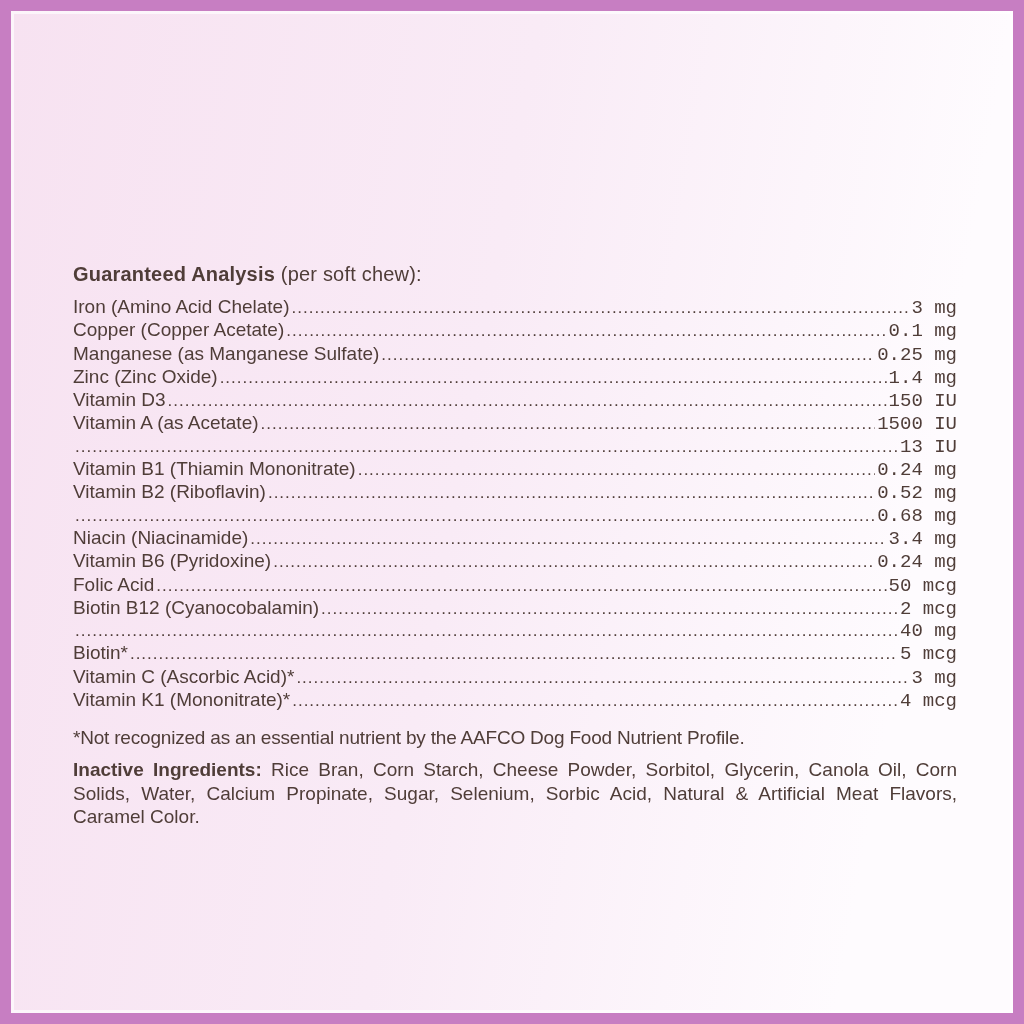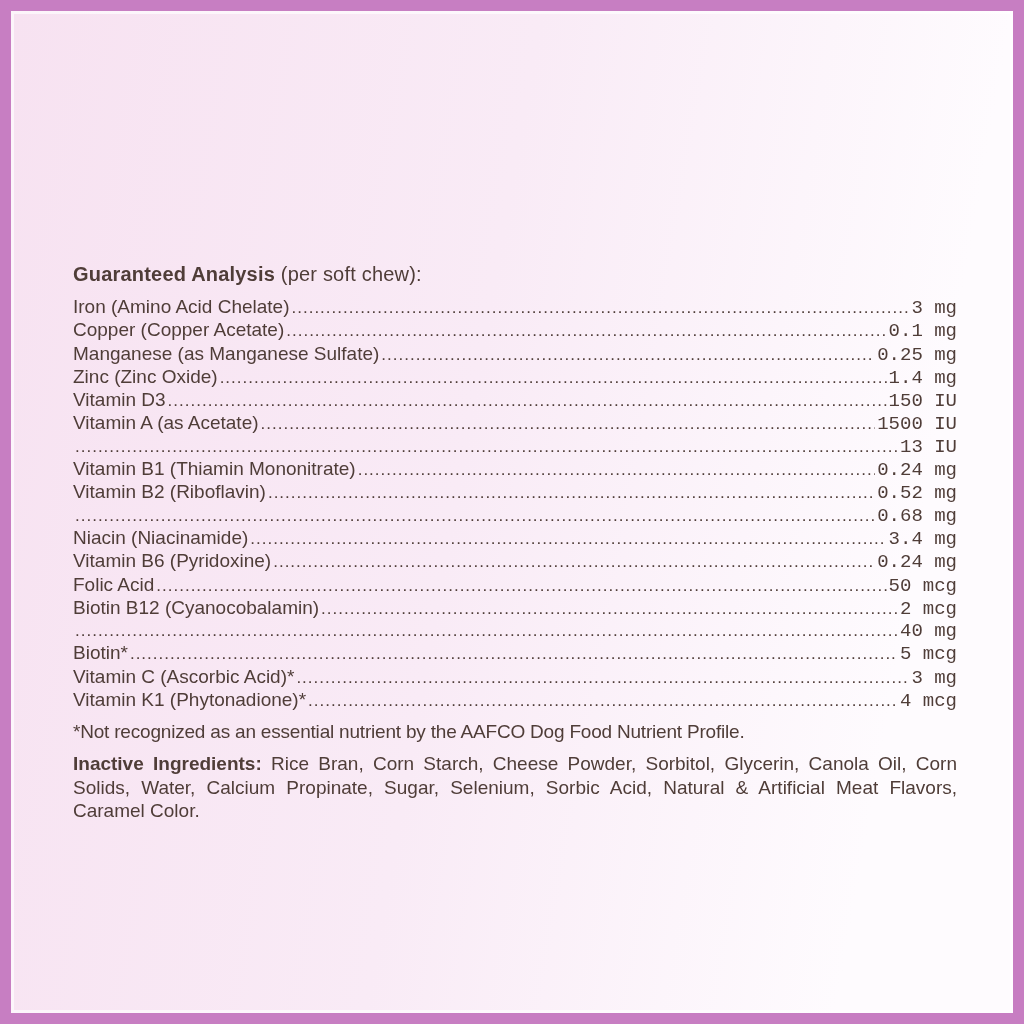--- a/index.html
+++ b/index.html
@@ -49,21 +49,21 @@
   .row .leader{
     flex:1 1 auto;
     overflow:hidden;
     margin:0 2px;
     font-size:17px;
     letter-spacing:1px;
     color:var(--text);
   }
   .row .value{flex:0 0 auto;font-family:Liberation Mono, monospace;}
   .footnote{
-    margin-top:9px;
+    margin-top:15px;
     font-size:19px;
     line-height:22px;
     letter-spacing:-0.2px;
   }
   .inactive{
     margin-top:9px;
     font-size:19px;
     line-height:23.5px;
     text-align:justify;
   }
@@ -154,21 +154,21 @@
           <span class="name">Biotin*</span>
           <span class="leader">............................................................................................................................................................................................................................................................................................................</span>
           <span class="value">5 mcg</span>
         </div>
         <div class="row">
           <span class="name">Vitamin C (Ascorbic Acid)*</span>
           <span class="leader">............................................................................................................................................................................................................................................................................................................</span>
           <span class="value">3 mg</span>
         </div>
         <div class="row">
-          <span class="name">Vitamin K1 (Phytonadione)*</span>
+          <span class="name">Vitamin K1 (Mononitrate)*</span>
           <span class="leader">............................................................................................................................................................................................................................................................................................................</span>
           <span class="value">4 mcg</span>
         </div>
       </div>
 
     <p class="footnote">*Not recognized as an essential nutrient by the AAFCO Dog Food Nutrient Profile.</p>
 
     <p class="inactive"><b>Inactive Ingredients:</b> <span>Rice Bran, Corn Starch, Cheese Powder, Sorbitol, Glycerin, Canola Oil, Corn Solids, Water, Calcium Propinate, Sugar, Selenium, Sorbic Acid, Natural &amp; Artificial Meat Flavors, Caramel Color.</span></p>
 
   </div>

